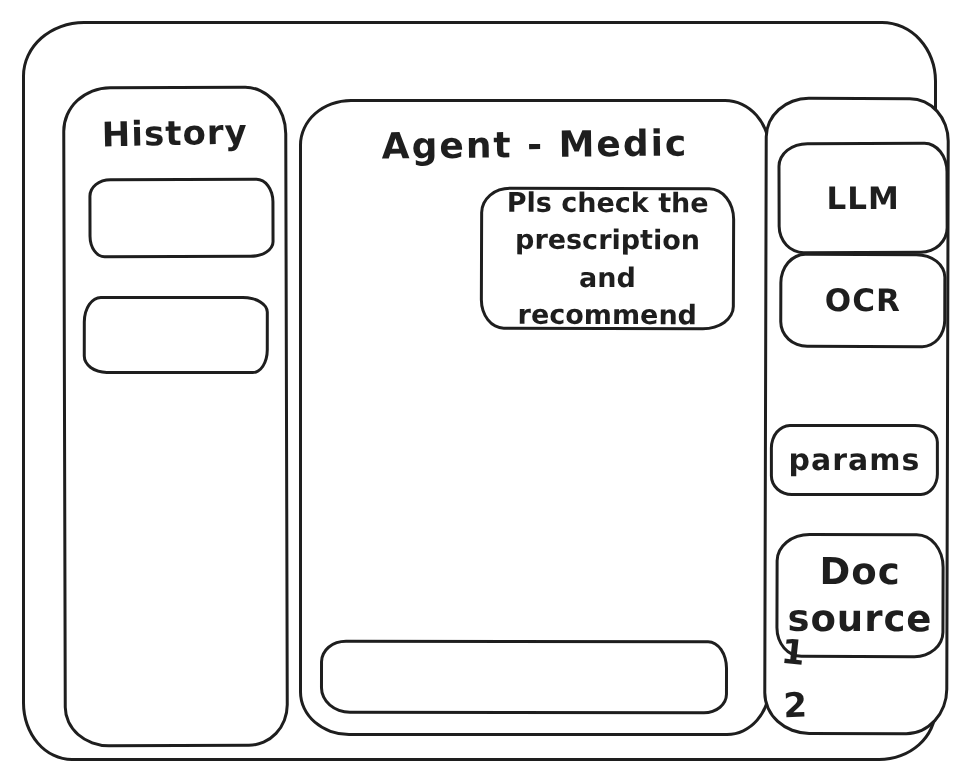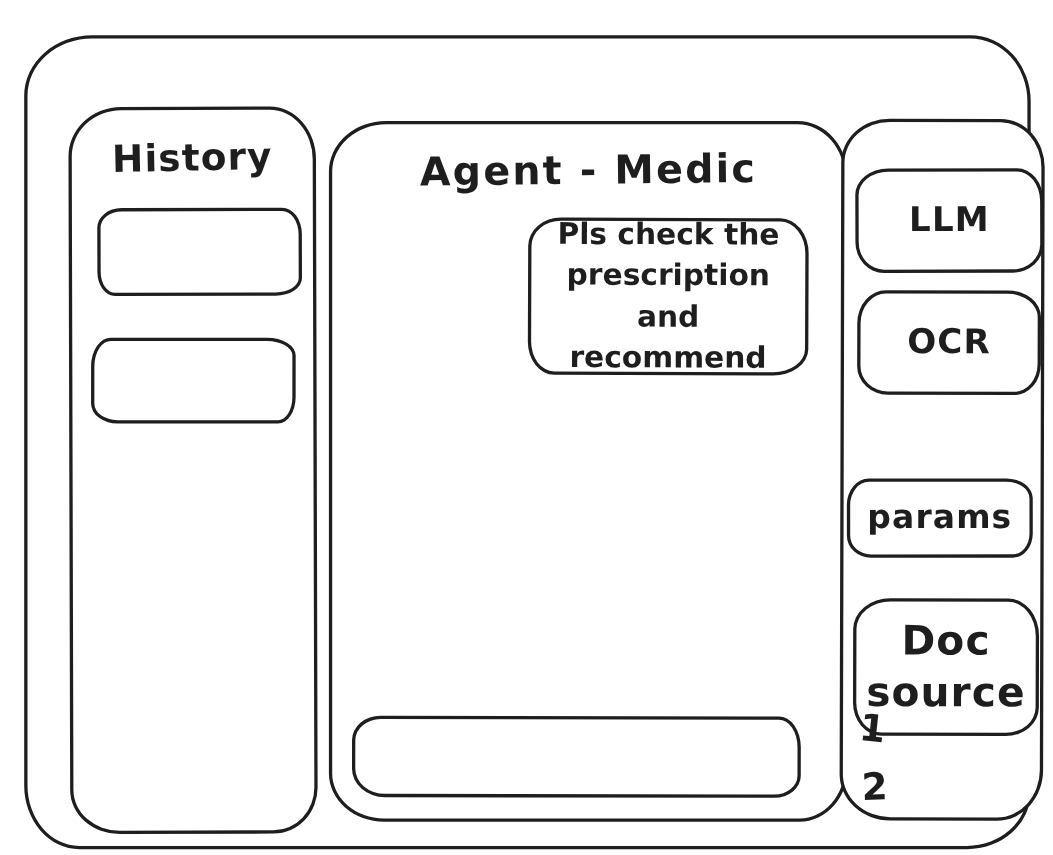--- a/index.html
+++ b/index.html
@@ -14,21 +14,21 @@
 
   
   .sk {
     position: absolute;
     border: 3px solid #1e1e1e;
     background: #ffffff;
   }
 
   
   .frame {
-    left: 22px; top: 32px; width: 915px; height: 740px;
+    left: 22px; top: 21px; width: 915px; height: 740px;
     border-radius: 62px 55px 58px 50px / 55px 60px 52px 58px;
   }
 
   
   .history-panel {
     left: 38px; top: 62px; width: 225px; height: 661px;
     border-radius: 48px 42px 40px 45px / 45px 48px 42px 40px;
     transform: rotate(-0.15deg);
   }
   .history-title {
@@ -106,21 +106,21 @@
     display: flex; align-items: center; justify-content: center;
     text-align: center;
     font-family: "DejaVu Sans", sans-serif;
     font-size: 31px; font-weight: bold; color: #1e1e1e;
     letter-spacing: 1px;
     line-height: 1.25;
     cursor: pointer;
     padding: 0 8px;
   }
   .tool-btn.llm {
-    left: 10px; top: 42px; width: 171px; height: 95px;
+    left: 10px; top: 42px; width: 171px; height: 112px;
     border-radius: 30px 24px 28px 26px / 24px 30px 26px 28px;
     transform: rotate(-0.3deg);
   }
   .tool-btn.ocr {
     left: 12px; top: 153px; width: 167px; height: 95px;
     border-radius: 26px 30px 24px 28px / 30px 24px 28px 26px;
   }
   .tool-btn.params {
     left: 3px; top: 324px; width: 169px; height: 72px;
     border-radius: 20px 24px 18px 22px / 24px 18px 22px 20px;

